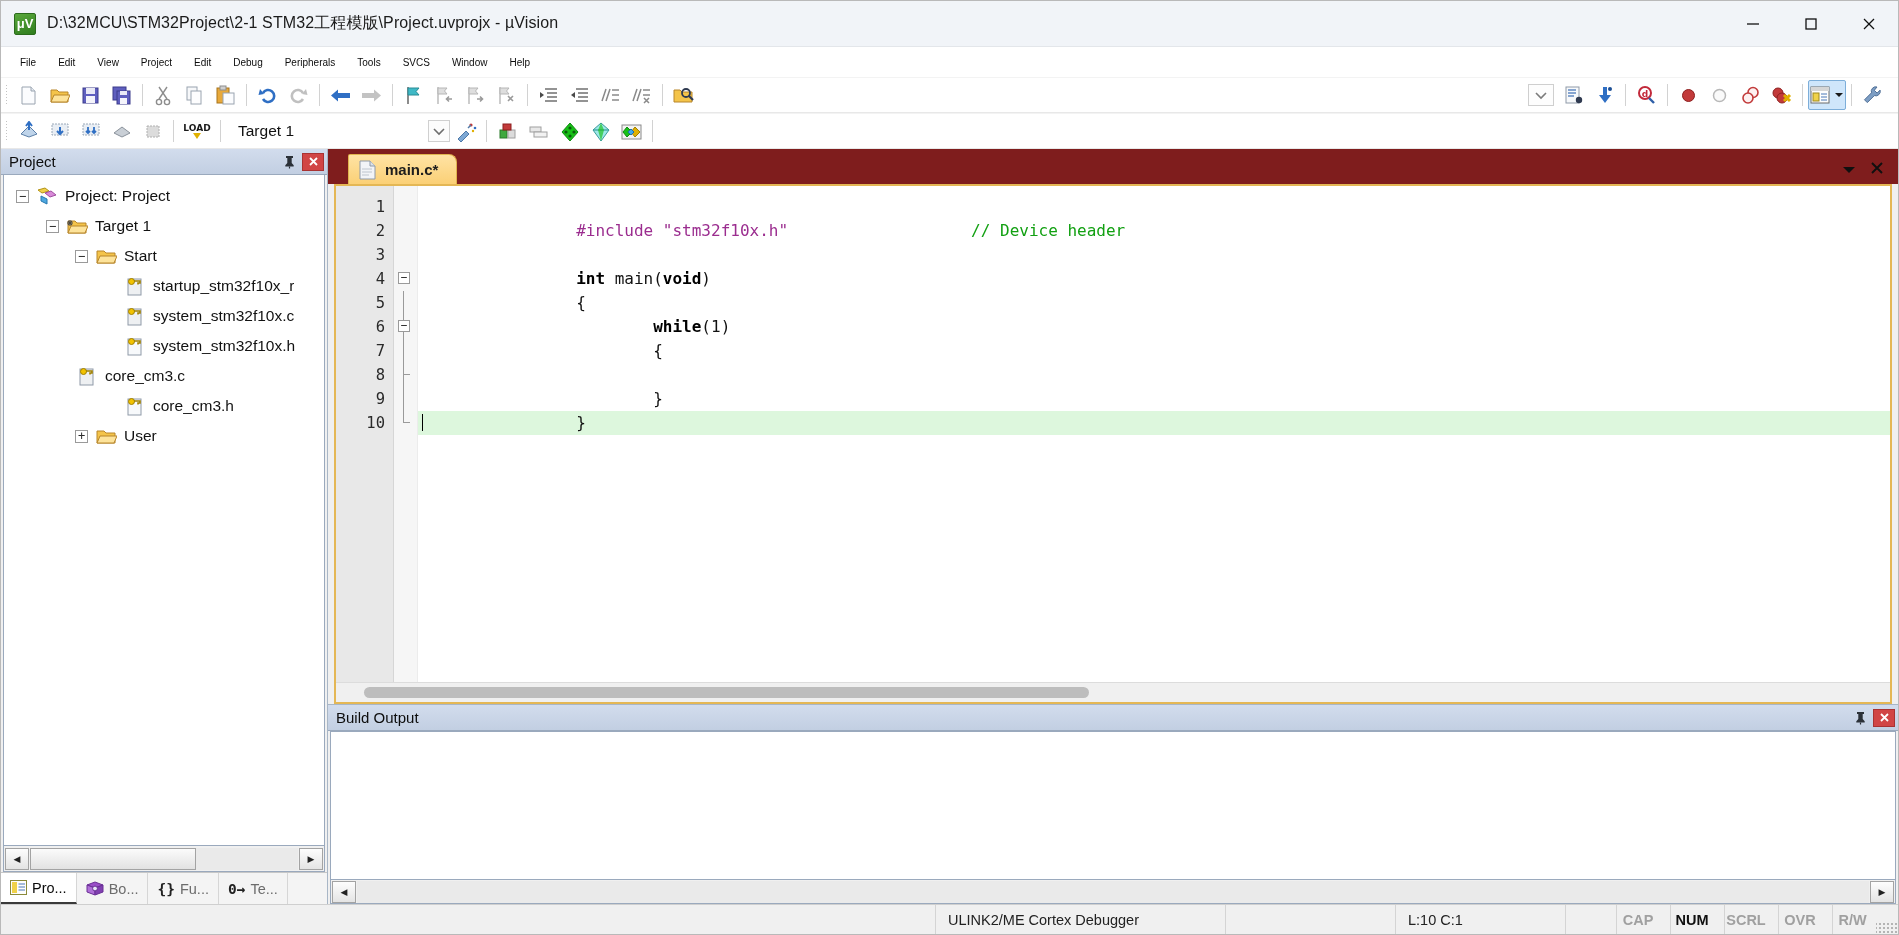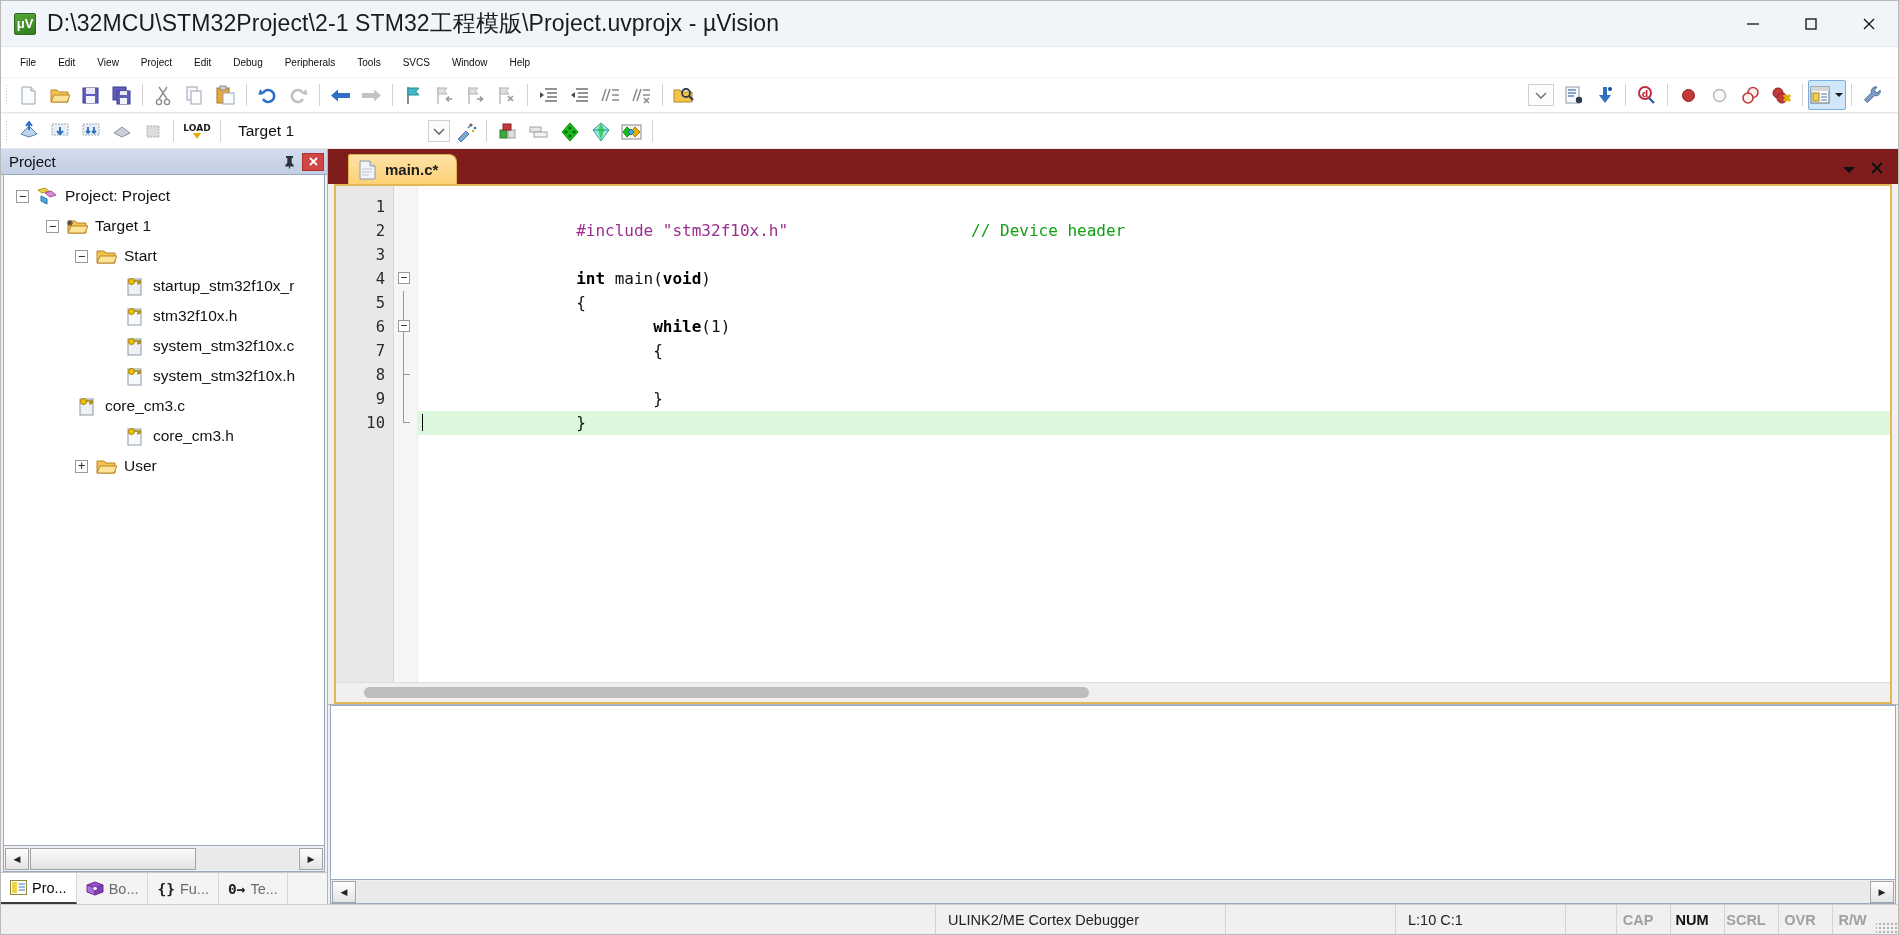--- a/index.html
+++ b/index.html
@@ -27,21 +27,21 @@
   .titlebar .app-icon {
     width: 22px; height: 22px; margin-left: 13px; margin-right: 11px;
     background: linear-gradient(160deg,#5aa83c,#2f7d1e);
     border: 1px solid #2b6b1c;
     border-radius: 2px;
     color: #fff; font-size: 13px; font-weight: bold;
     display: flex; align-items: center; justify-content: center;
     line-height: 1;
   }
   .titlebar .title-text {
-    font-size: 23px; color: #1b1b1b; letter-spacing: 0.1px;
+    font-size: 16px; color: #1b1b1b; letter-spacing: 0.1px;
     white-space: nowrap;
   }
   .win-controls { margin-left: auto; display: flex; height: 100%; }
   .win-btn {
     width: 58px; height: 100%;
     display: flex; align-items: center; justify-content: center;
     font-size: 17px; color: #111;
   }
 
   
@@ -773,31 +773,20 @@
         <div class="tree-row" style="padding-left:100px">
           <div class="expander blank"></div>
           <div class="node-icon">
             <svg width="22" height="19" viewBox="0 0 22 19">
                 <rect x="4" y="2" width="13" height="16" fill="#eef0f2" stroke="#8f9aa8"></rect>
                 <circle cx="7.5" cy="4.5" r="3" fill="#f2c200" stroke="#a08000"></circle>
                 <path d="M10 4 h6 v2 h-2 v1.5" fill="none" stroke="#a08000" stroke-width="1.6"></path>
               </svg>
           </div>
           <div class="tree-label">startup_stm32f10x_r</div>
-        </div>
-        <div class="tree-row" style="padding-left:100px">
-          <div class="expander blank"></div>
-          <div class="node-icon">
-            <svg width="22" height="19" viewBox="0 0 22 19">
-                <rect x="4" y="2" width="13" height="16" fill="#f7f9fb" stroke="#8f9aa8"></rect>
-                <circle cx="7.5" cy="4.5" r="3" fill="#f2c200" stroke="#a08000"></circle>
-                <path d="M10 4 h6 v2 h-2 v1.5" fill="none" stroke="#a08000" stroke-width="1.6"></path>
-              </svg>
-          </div>
-          <div class="tree-label">stm32f10x.h</div>
         </div>
         <div class="tree-row" style="padding-left:100px">
           <div class="expander blank"></div>
           <div class="node-icon">
             <svg width="22" height="19" viewBox="0 0 22 19">
                 <rect x="4" y="2" width="13" height="16" fill="#eef0f2" stroke="#8f9aa8"></rect>
                 <circle cx="7.5" cy="4.5" r="3" fill="#f2c200" stroke="#a08000"></circle>
                 <path d="M10 4 h6 v2 h-2 v1.5" fill="none" stroke="#a08000" stroke-width="1.6"></path>
               </svg>
           </div>
@@ -994,20 +983,36 @@
             </div>
           </div>
 
           <div class="code-hscroll">
             <div class="code-hthumb"></div>
           </div>
         </div>
       </div>
 
       <div class="build-panel">
+        <div class="panel-caption">
+          <div class="cap-title">Build Output</div>
+          <div class="cap-btns">
+            <div class="pin-btn">
+              <svg width="13" height="14" viewBox="0 0 13 14">
+                  <path d="M3 1 h7 v2 h-1.3 v5 l2 2.2 v1.3 h-8.4 v-1.3 l2 -2.2 v-5 h-1.3 z" fill="#2b3138"></path>
+                  <line x1="6.5" y1="11.5" x2="6.5" y2="13.5" stroke="#2b3138" stroke-width="1.2"></line>
+                </svg>
+            </div>
+            <div class="close-red">
+              <svg width="11" height="11" viewBox="0 0 11 11">
+                  <path d="M2 2 l7 7 m0 -7 l-7 7" stroke="#fff" stroke-width="1.8"></path>
+                </svg>
+            </div>
+          </div>
+        </div>
         <div class="build-body"></div>
         <div class="build-scroll">
           <div class="sb-arrow">◀</div>
           <div class="sb-track"></div>
           <div class="sb-arrow">▶</div>
         </div>
       </div>
     </div>
   </div>
 

